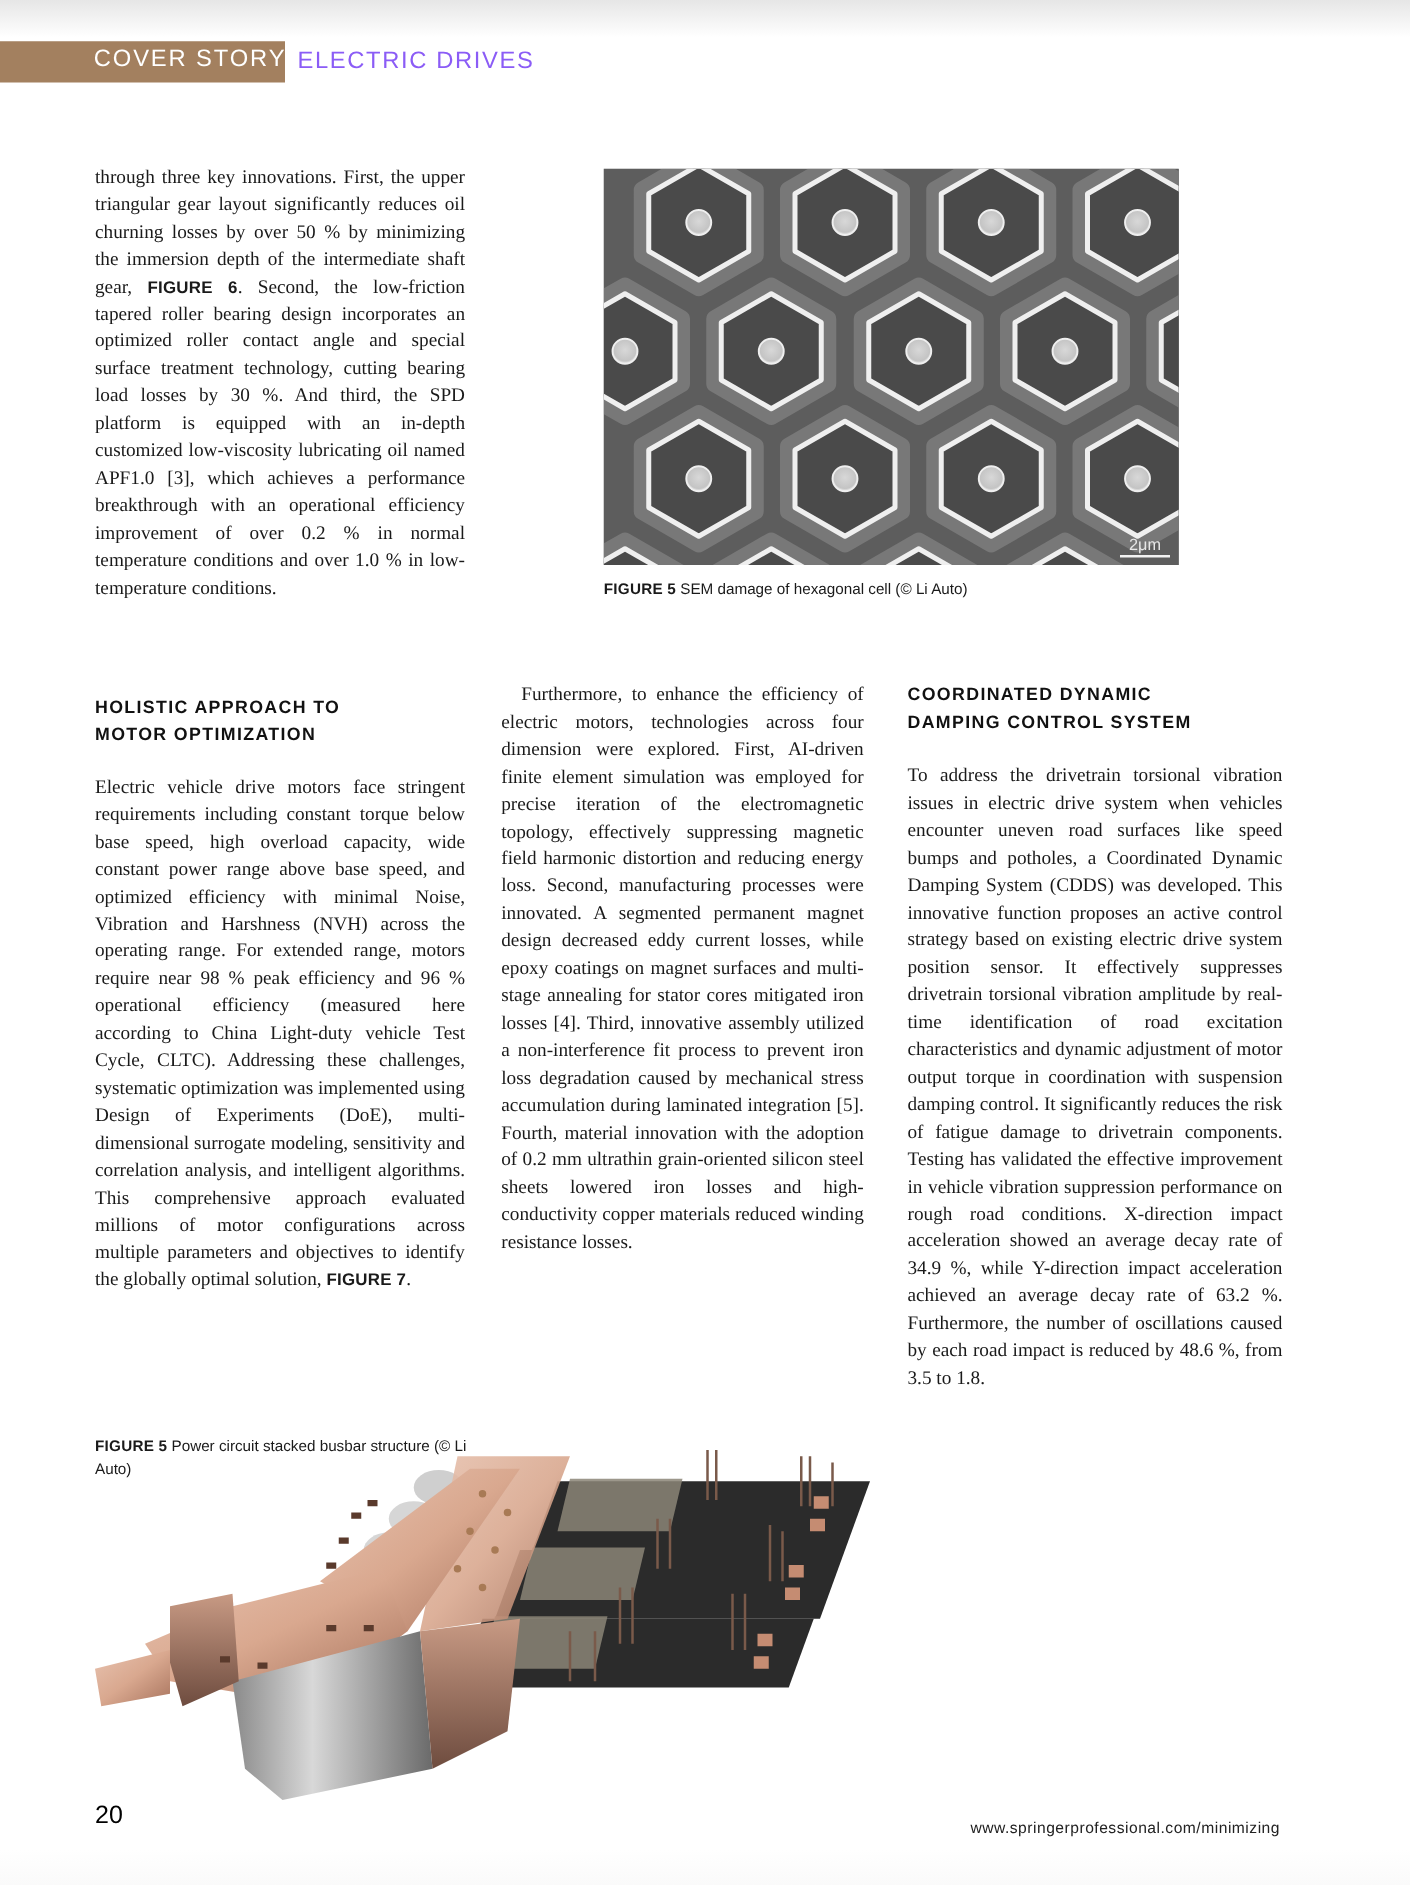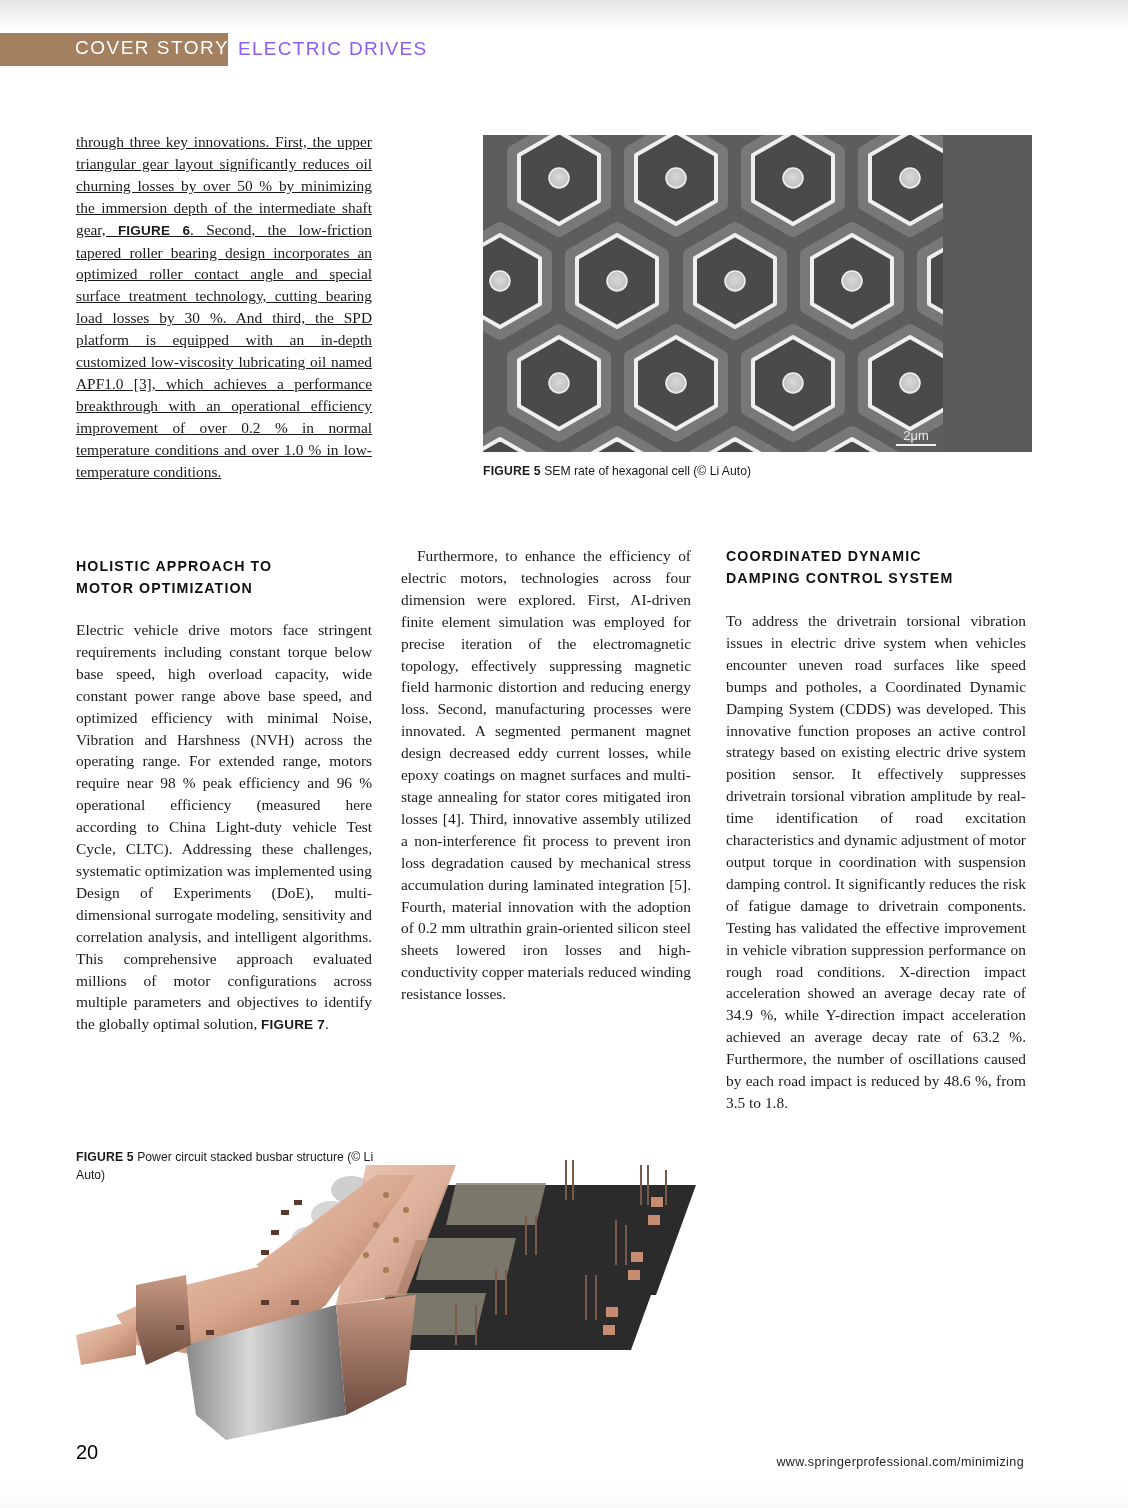--- a/index.html
+++ b/index.html
@@ -30,38 +30,38 @@
     font-family:"Liberation Sans", sans-serif; font-weight:bold; font-size:14.2px;
     letter-spacing:1.1px; line-height:22px; color:#111;
   }
   .figref { font-family:"Liberation Sans", sans-serif; font-weight:bold; font-size:13.5px; letter-spacing:0.2px; }
   .indent { text-indent:16px; }
   .caption {
     position:absolute; font-family:"Liberation Sans", sans-serif; font-size:12.2px; line-height:18px; color:#1a1a1a;
   }
   .caption b { font-weight:bold; letter-spacing:0.2px; }
   .sem {
-    position:absolute; left:483px; top:135px; width:549px; height:317px; overflow:hidden; background:#5a5a5a;
+    position:absolute; left:483px; top:135px; width:460px; height:317px; overflow:hidden; background:#5a5a5a;
   }
   .busbar { position:absolute; left:76px; top:1155px; width:640px; height:300px; }
   .footer-num {
     position:absolute; left:76px; top:1441px; font-family:"Liberation Sans", sans-serif; font-size:20px; color:#000000;
   }
   .footer-url {
     position:absolute; right:104px; top:1455px; font-family:"Liberation Sans", sans-serif; font-size:12.5px; letter-spacing:0.4px; color:#222;
   }
 </style>
 </head>
 <body>
 
 <div class="header-band"></div>
 <div class="cover-label">COVER STORY</div>
 <div class="section-label">ELECTRIC DRIVES</div>
 
-<div class="col col1" style="top:131px;text-decoration:underline;">
+<div class="col col1" style="top:131px;">
   <p style="text-align:justify;hyphens:auto;" lang="en">
     <span>through three key innovations. First, the upper triangular gear layout significantly reduces oil churning losses by over 50 % by minimizing the immersion depth of the intermediate shaft gear, </span><span class="figref">FIGURE 6</span><span>. Second, the low-friction tapered roller bearing design incorporates an optimized roller contact angle and special surface treatment technology, cutting bearing load losses by 30 %. And third, the SPD platform is equipped with an in-depth customized low-viscosity lubricating oil named APF1.0 [3], which achieves a performance breakthrough with an operational efficiency improvement of over 0.2 % in normal temperature conditions and over 1.0 % in low-temperature conditions.</span>
   </p>
 </div>
 
 <div class="sem">
   <svg width="460" height="317" viewBox="0 0 460 317">
     <defs>
       <radialGradient id="dot" cx="50%" cy="45%" r="55%">
         <stop offset="0%" stop-color="#d8d8d8"></stop>
@@ -90,21 +90,21 @@
     <use href="#hex" x="427" y="248"></use>
     <use href="#hex" x="17" y="350"></use>
     <use href="#hex" x="134" y="350"></use>
     <use href="#hex" x="252" y="350"></use>
     <use href="#hex" x="369" y="350"></use>
     <line x1="413" y1="310" x2="453" y2="310" stroke="#f2f2f2" stroke-width="2"></line>
     <text x="433" y="305" text-anchor="middle" fill="#e8e8e8" font-size="13" font-family="Liberation Sans, sans-serif">2μm</text>
   </svg>
 </div>
 <div class="caption" style="left:483px; top:462px;">
-  <b>FIGURE 5</b><span> SEM rate of hexagonal cell (© Li Auto)</span>
+  <b>FIGURE 5</b><span> SEM damage of hexagonal cell (© Li Auto)</span>
 </div>
 
 <div class="col col1" style="top:555px;">
   <div class="heading">
     <div>HOLISTIC APPROACH TO</div>
     <div>MOTOR OPTIMIZATION</div>
   </div>
   <p style="margin-top:20px;text-align:justify;hyphens:auto;" lang="en">
     <span>Electric vehicle drive motors face stringent requirements including constant torque below base speed, high overload capacity, wide constant power range above base speed, and optimized efficiency with minimal Noise, Vibration and Harshness (NVH) across the operating range. For extended range, motors require near 98 % peak efficiency and 96 % operational efficiency (measured here according to China Light-duty vehicle Test Cycle, CLTC). Addressing these challenges, systematic optimization was implemented using Design of Experiments (DoE), multi-dimensional surrogate modeling, sensitivity and correlation analysis, and intelligent algorithms. This comprehensive approach evaluated millions of motor configurations across multiple parameters and objectives to identify the globally optimal solution, </span><span class="figref">FIGURE 7</span><span>.</span>
   </p>

